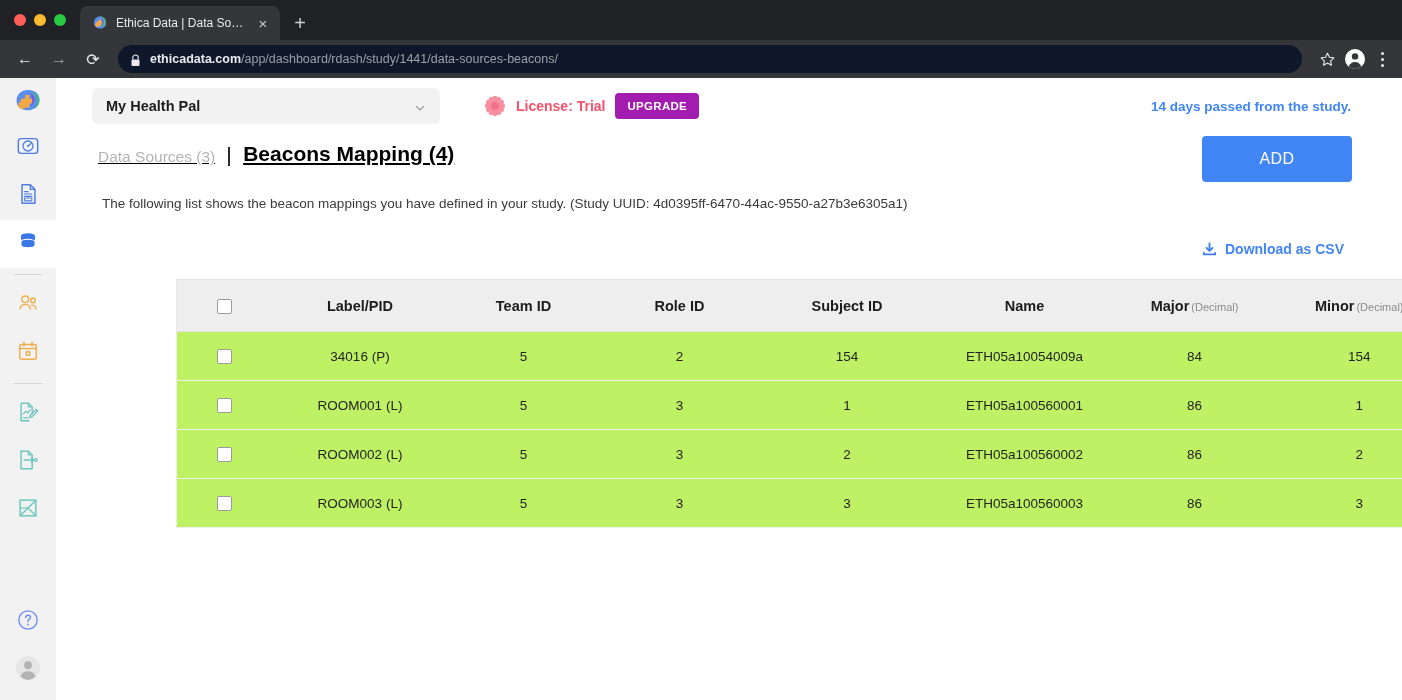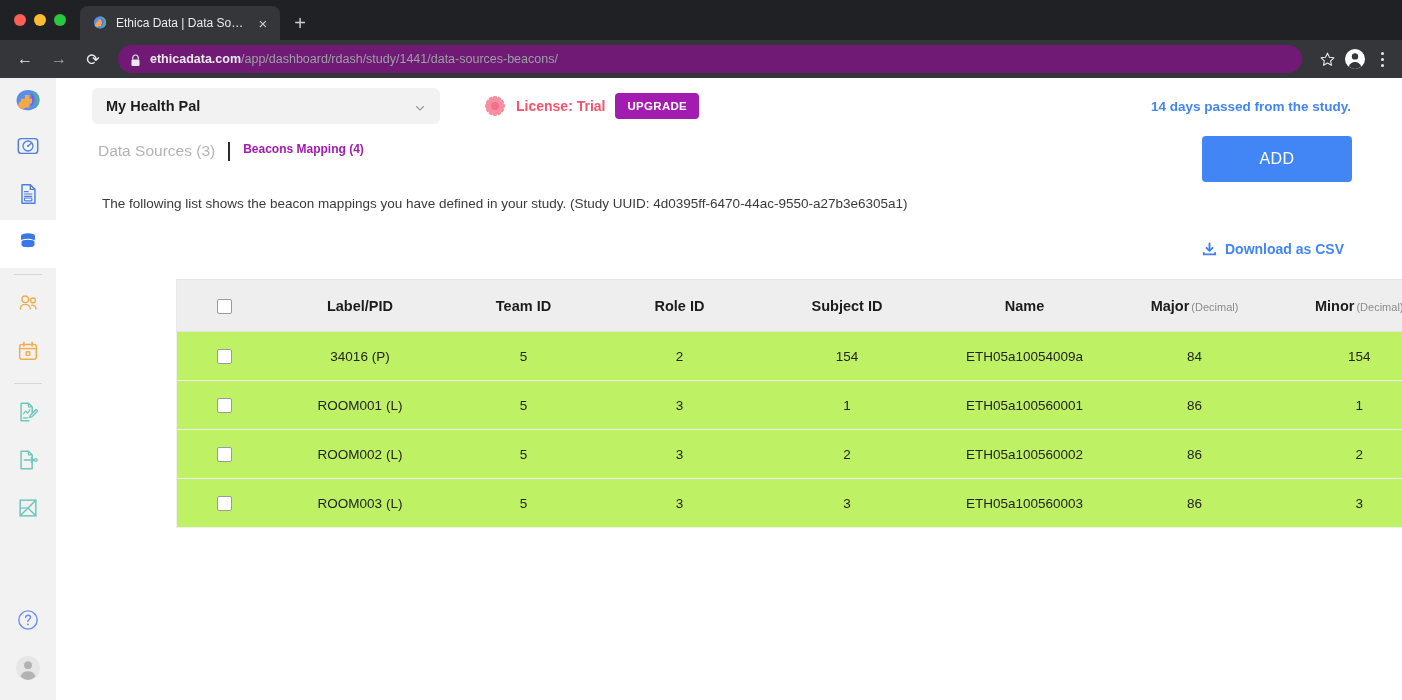--- a/index.html
+++ b/index.html
@@ -44,21 +44,21 @@
   .toolbar {
     height: 38px; background: #35363a; display: flex; align-items: center;
     padding: 0 10px; gap: 4px; flex: 0 0 38px;
   }
   .navbtn {
     width: 30px; height: 30px; border-radius: 50%; display: flex;
     align-items: center; justify-content: center; color: #e8eaed; font-size: 16px;
   }
   .navbtn.disabled { color: #9aa0a6; }
   .omnibox {
-    flex: 1 1 auto; height: 28px; background: #701a75; border-radius: 14px;
+    flex: 1 1 auto; height: 28px; background: #0f172a; border-radius: 14px;
     display: flex; align-items: center; padding: 0 12px; gap: 9px; margin: 0 6px;
   }
   .lock { width: 11px; height: 13px; flex: 0 0 11px; }
   .url { font-size: 12.5px; color: #9aa0a6; white-space: nowrap; overflow: hidden; }
   .url b { color: #e8eaed; font-weight: 700; }
   .chrome-icons { display: flex; align-items: center; gap: 6px; padding-left: 4px; }
   .star { width: 22px; height: 22px; display: flex; align-items: center; justify-content: center; }
   .profile-ic { width: 22px; height: 22px; }
   .kebab { width: 20px; height: 22px; display: flex; flex-direction: column;
            align-items: center; justify-content: center; gap: 3px; }
@@ -100,24 +100,24 @@
     letter-spacing: .3px; border-radius: 4px; padding: 7px 12px; border: none;
     font-family: "Liberation Sans", sans-serif;
   }
 
   .days-note {
     margin-left: auto; font-size: 13.5px; font-weight: 700; color: #4285f4;
     white-space: nowrap; padding-right: 1px;
   }
 
   .crumbrow { display: flex; align-items: flex-start; margin-top: 8px; }
-  .crumbs { display: flex; align-items: flex-start; gap: 13px; padding-left: 6px; }
+  .crumbs { display: flex; align-items: flex-end; gap: 13px; padding-left: 6px; text-decoration: underline; }
   .crumb-muted { font-size: 15.5px; color: #b3b3b3; }
   .crumb-bar { width: 2px; height: 19px; background: #2b2b2b; display: block; }
-  .crumb-active { font-size: 12px; font-weight: 700; color: #a21caf; }
+  .crumb-active { font-size: 21px; font-weight: 700; color: #000000; }
 
   .add-btn {
     margin-left: auto; width: 150px; height: 46px; background: #4285f4; color: #fff;
     border: none; border-radius: 4px; font-size: 16px; letter-spacing: .4px;
     font-family: "Liberation Sans", sans-serif; margin-top: -6px;
   }
 
   .desc {
     font-size: 13.5px; color: #3a3a3a; padding-left: 10px; margin-top: 14px;
     white-space: nowrap;

